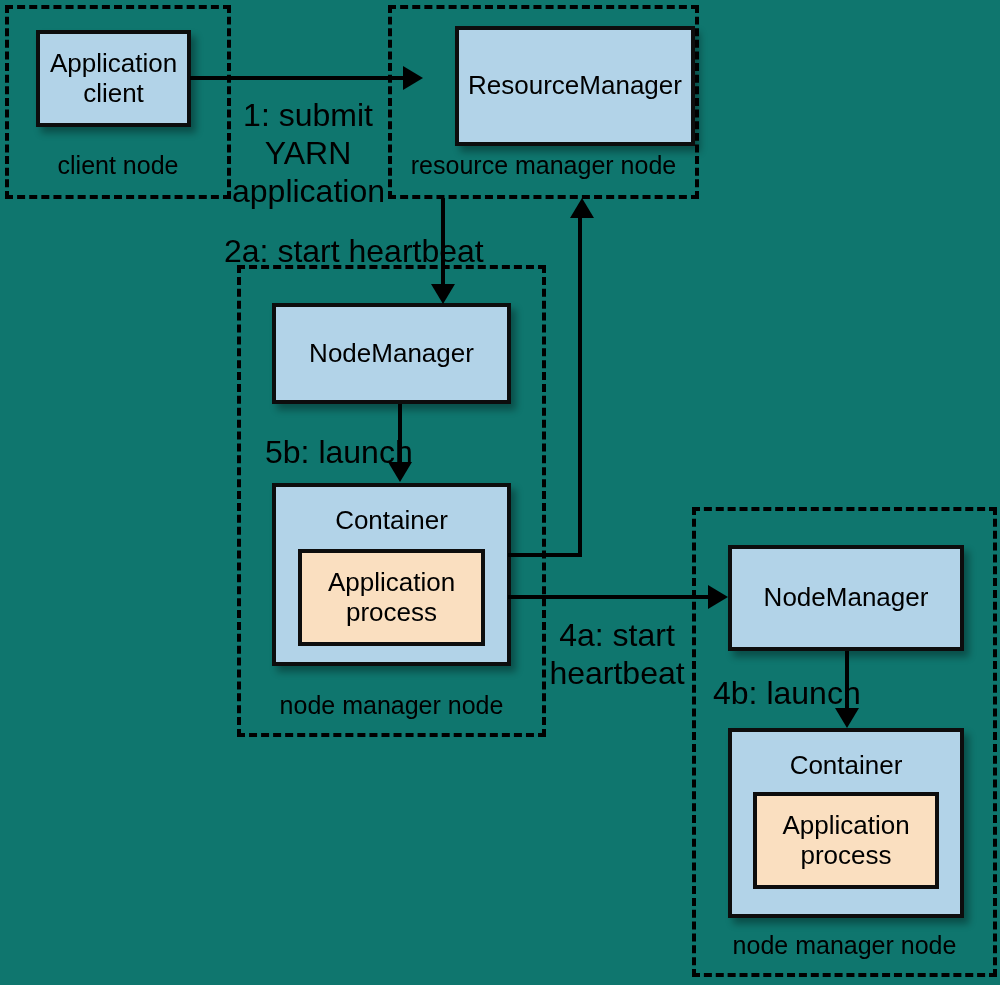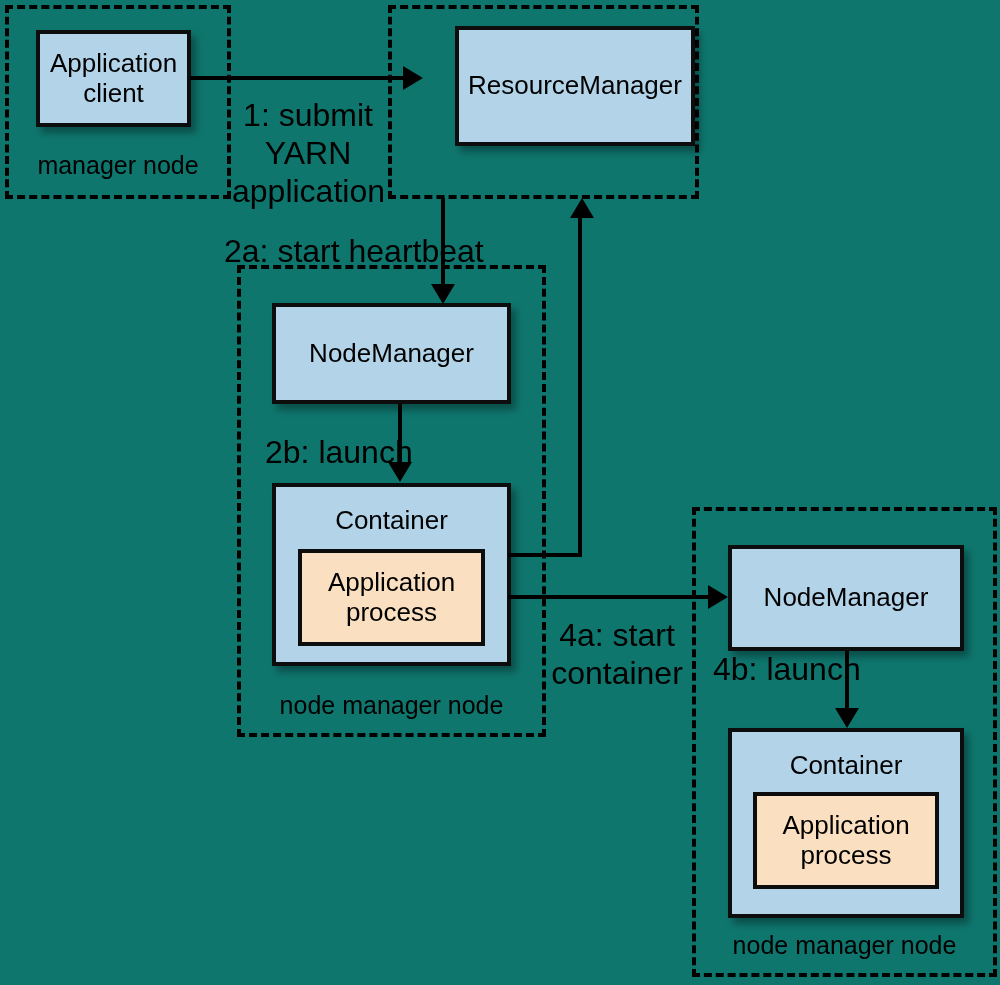--- a/index.html
+++ b/index.html
@@ -109,26 +109,27 @@
 </head>
 <body>
 
 <div id="canvas">
 
   <div class="node-group" style="left:5px; top:5px; width:226px; height:194px;"></div>
   <div class="box blue fs26" style="left:36px; top:30px; width:155px; height:97px;">
     <span class="box-label" style="white-space:pre-line;">Application
 client</span>
   </div>
-  <div class="node-caption" style="left:5px; top:152px; width:226px;">manager node</div>
+  <div class="node-caption" style="left:5px; top:152px; width:226px;">client node</div>
 
   <div class="node-group" style="left:388px; top:5px; width:311px; height:194px;"></div>
   <div class="box blue fs26" style="left:423px; top:26px; width:240px; height:120px;margin-left:32px;">
     <span class="box-label">ResourceManager</span>
   </div>
+  <div class="node-caption" style="left:388px; top:152px; width:311px;">resource manager node</div>
 
   <div class="node-group" style="left:237px; top:265px; width:309px; height:472px;"></div>
   <div class="box blue fs26" style="left:272px; top:303px; width:239px; height:101px;">
     <span class="box-label">NodeManager</span>
   </div>
 
   <div class="container-box" style="left:272px; top:483px; width:239px; height:183px;">
     <div class="container-title" style="top:18px;">Container</div>
   </div>
   <div class="box orange fs26" style="left:298px; top:549px; width:187px; height:97px; box-shadow:none;">
@@ -156,28 +157,28 @@
   <div class="edge-label" style="left:232px; top:88px; width:152px;">1: submit
 YARN
 application</div>
 
   <div class="vline" style="left:441px; top:198px; height:90px;"></div>
   <div class="arrow arrow-down" style="left:431px; top:284px;"></div>
   <div class="edge-label left" style="left:224px; top:224px;">2a: start heartbeat</div>
 
   <div class="vline" style="left:398px; top:404px; height:62px;"></div>
   <div class="arrow arrow-down" style="left:388px; top:462px;"></div>
-  <div class="edge-label left" style="left:265px; top:425px;">2b: launch</div>
+  <div class="edge-label left" style="left:265px; top:425px;">5b: launch</div>
 
   <div class="hline" style="left:508px; top:553px; width:74px;"></div>
   <div class="vline" style="left:578px; top:216px; height:341px;"></div>
   <div class="arrow arrow-up" style="left:570px; top:198px;"></div>
 
   <div class="hline" style="left:508px; top:595px; width:212px;"></div>
   <div class="arrow arrow-right" style="left:708px; top:585px;"></div>
   <div class="edge-label" style="left:541px; top:608px; width:152px;">4a: start
-container</div>
+heartbeat</div>
 
   <div class="vline" style="left:845px; top:651px; height:62px;"></div>
   <div class="arrow arrow-down" style="left:835px; top:708px;"></div>
-  <div class="edge-label left" style="left:713px; top:642px;">4b: launch</div>
+  <div class="edge-label left" style="left:713px; top:666px;">4b: launch</div>
 
 </div>
 
 </body></html>

